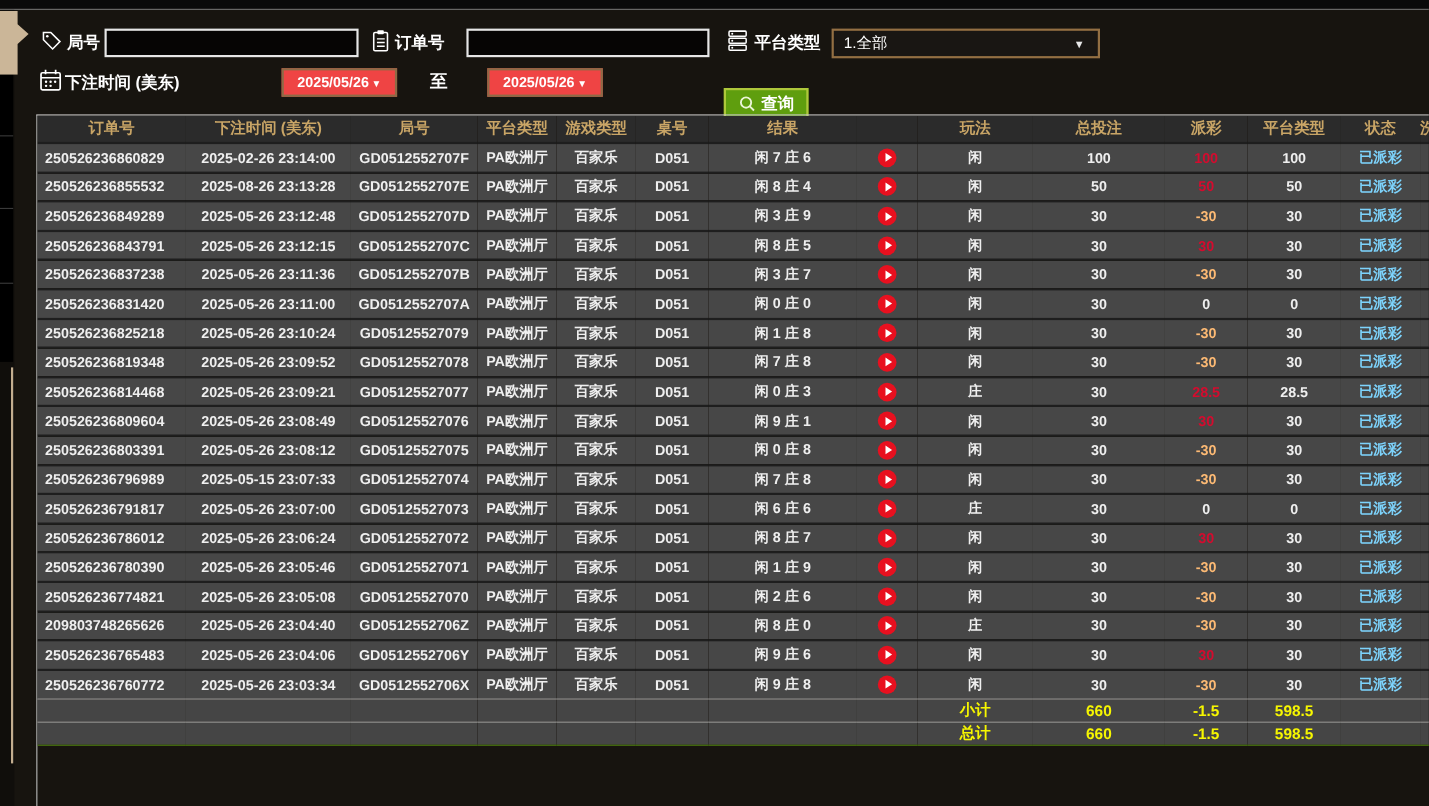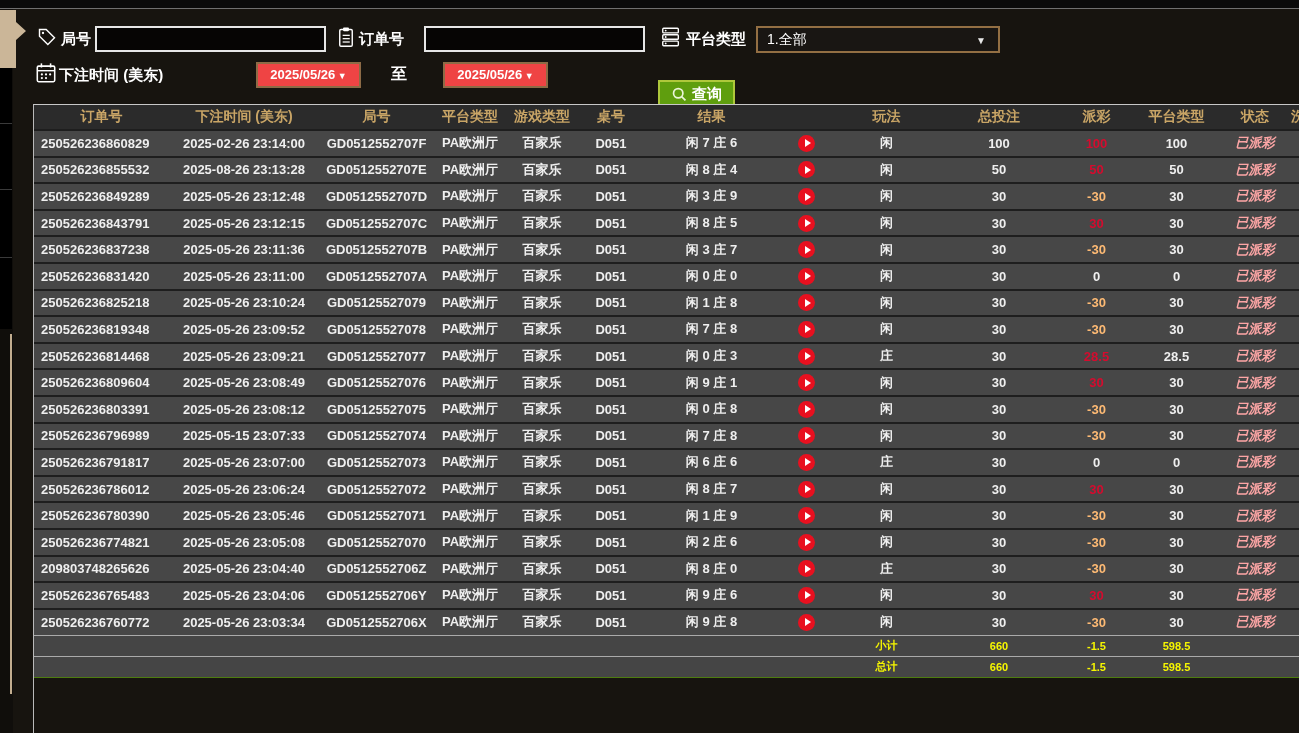--- a/index.html
+++ b/index.html
@@ -55,27 +55,27 @@
   table { border-collapse:collapse; table-layout:fixed; width:1287px; }
   th {
     height:25px; background:#2b2b2b; color:#c9a566; font-size:14px; font-weight:bold;
     white-space:nowrap; overflow:hidden;
   }
   td {
     text-align:center; font-size:13px; font-weight:bold; color:#efefef;
     white-space:nowrap; overflow:hidden;
   }
   .data-row td { height:26.6px; background:#474747; border-top:2px solid #1e1e1e; }
-  .total-row td { height:21px; background:#454545; border-top:1px solid #aaaaaa; color:#f6f600; font-size:11px; }
+  .total-row td { height:21px; background:#454545; border-top:1px solid #aaaaaa; color:#f6f600; font-size:14px; }
   .total-row.last td { border-bottom:1px solid #4d7c0f; }
   td.left { text-align:left; padding-left:7px; }
   .pay-red   { color:#d40b2e; }
   .pay-green { color:#fdba74; }
   .pay-white { color:#efefef; }
-  .status    { color:#fca5a5;font-style:italic; }
+  .status    { color:#7dd3fc; }
   .play {
     width:17px; height:17px; border-radius:50%; background:#e8101f;
     display:inline-flex; align-items:center; justify-content:center; cursor:pointer; vertical-align:middle;
   }
   .play i {
     display:block; width:0; height:0; margin-left:2px;
     border-left:6px solid #fff; border-top:4px solid transparent; border-bottom:4px solid transparent;
   }
 </style>
 </head>

